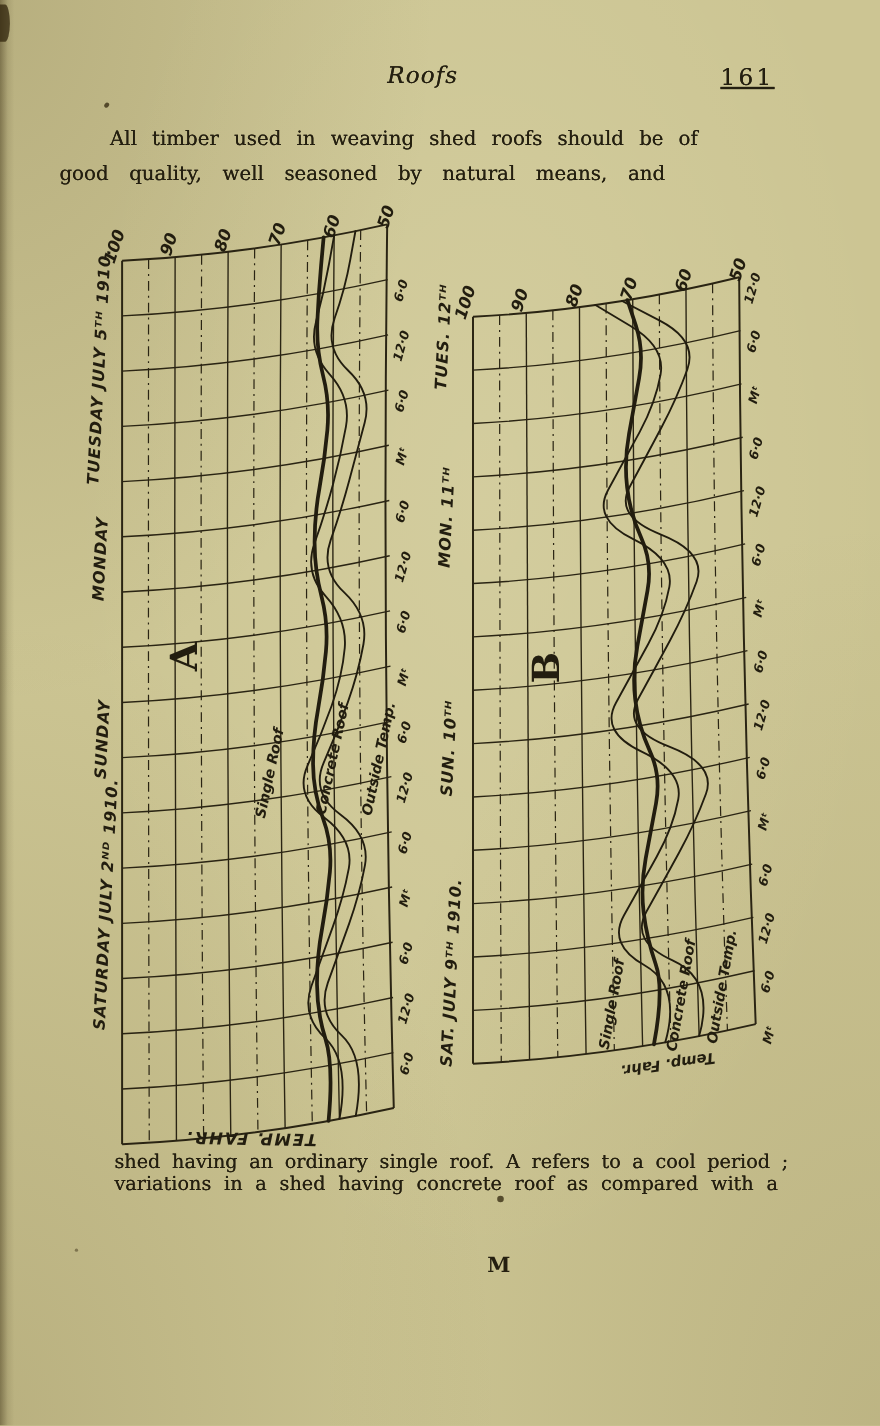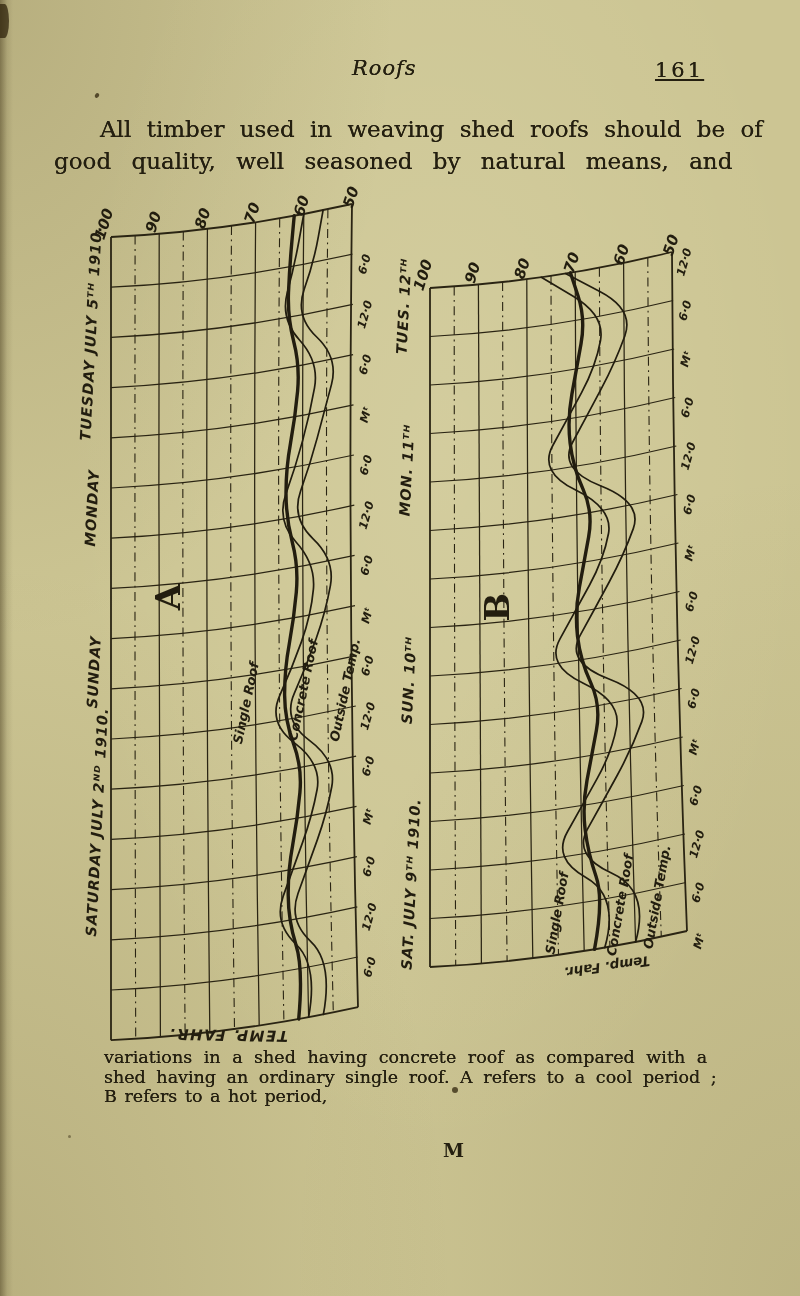--- a/index.html
+++ b/index.html
@@ -31,21 +31,21 @@
   .head-title{
     position:absolute;left:352px;top:56px;font-style:italic;font-size:21px;
     letter-spacing:1px;text-shadow:0 0 0.5px #241f10;
   }
   .page-num{
     position:absolute;left:655px;top:58px;font-size:21px;letter-spacing:3px;
     text-shadow:0 0 0.5px #241f10;
     text-decoration:underline;
   }
   .body-line{
-    position:absolute;font-size:23px;white-space:nowrap;
+    position:absolute;font-size:18px;white-space:nowrap;
     text-shadow:0 0 0.6px #241f10;
   }
   .bl1{left:100px;top:116px;word-spacing:8px;}
   .bl2{left:54px;top:148px;word-spacing:13px;}
 
   #figure-svg{position:absolute;left:0;top:0;}
 
   .border{stroke:#2a2413;stroke-width:1.8;fill:none;}
   .gmaj{stroke:#2a2413;stroke-width:1.25;fill:none;}
   .gmin{stroke:#2a2413;stroke-width:1.1;fill:none;stroke-dasharray:9 4.5 1.8 4.5;}
@@ -207,18 +207,17 @@
       <text text-anchor="middle" dominant-baseline="central" transform="translate(411,884) rotate(-87)" class="day">SAT. JULY 9ᵀᴴ 1910.</text>
       <text text-anchor="middle" dominant-baseline="central" transform="translate(557,913) rotate(-80)" class="clabel">Single Roof</text>
       <text text-anchor="middle" dominant-baseline="central" transform="translate(620,905) rotate(-80)" class="clabel">Concrete Roof</text>
       <text text-anchor="middle" dominant-baseline="central" transform="translate(657,897) rotate(-80)" class="clabel">Outside Temp.</text>
       <text text-anchor="middle" dominant-baseline="central" transform="translate(497,607) rotate(-90)" class="letter">B</text>
       <text text-anchor="middle" dominant-baseline="central" transform="translate(607,967) rotate(172)" class="axisB">Temp. Fahr.</text>
     </g>
 </svg>
 
 <div class="caption">
+  <div class="cap-line cl3">shed having an ordinary single roof.  A refers to a cool period ;</div>
   <div class="cap-line cl2">variations in a shed having concrete roof as compared with a</div>
-  <div class="cap-line cl3">shed having an ordinary single roof.  A refers to a cool period ;</div>
-  <div class="cap-line cl4">B refers to a hot period,</div>
 </div>
 
 <div class="sig">M</div>
 
 </body></html>

